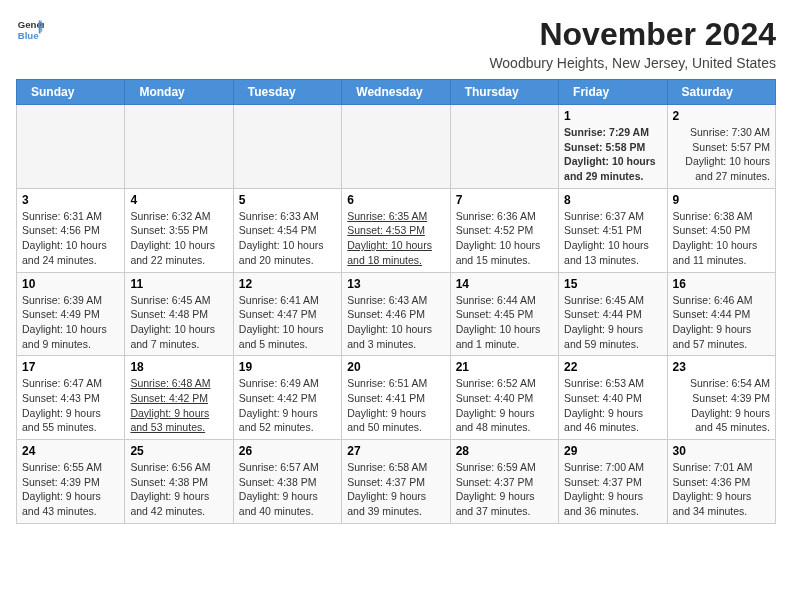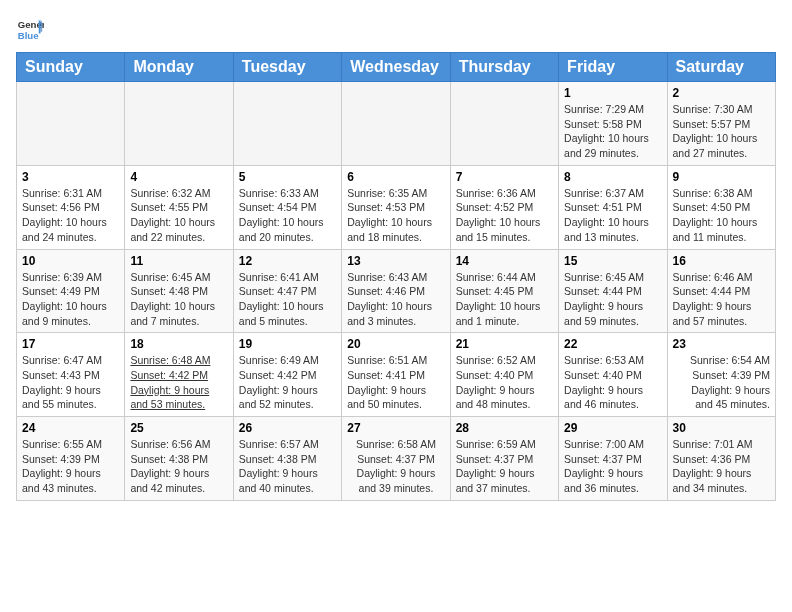--- a/index.html
+++ b/index.html
@@ -40,23 +40,23 @@
     }
     .calendar {
       width: 100%;
       border-collapse: collapse;
       margin-top: 8px;
       font-size: 11px;
     }
     .calendar thead th {
       background: #4a90d9;
       color: #fff;
-      font-size: 16px;
+      font-size: 12px;
       font-weight: bold;
-      padding: 5px 8px;
+      padding: 5px 14px;
       text-align: left;
       border: 1px solid #3a7bc8;
     }
     .calendar tbody td {
       border: 1px solid #ccc;
       vertical-align: top;
       padding: 4px 5px;
       width: calc(100% / 7);
       min-height: 80px;
       background: #fff;
@@ -87,20 +87,24 @@
 
 <div class="header-section">
   <div class="logo">
     <svg class="logo-icon" viewBox="0 0 32 32">
       <text x="2" y="14" font-size="11" font-weight="bold" fill="#333">General</text>
       <text x="2" y="26" font-size="11" font-weight="bold" fill="#4a90d9">Blue</text>
       <polygon points="26,4 32,12 28,8 28,20 26,20" fill="#4a90d9"></polygon>
       <polygon points="28,4 32,10 30,7 30,18 28,18" fill="#2a6ab9" opacity="0.6"></polygon>
     </svg>
   </div>
+  <div class="title-section">
+    <div class="main-title">November 2024</div>
+    <div class="subtitle">Woodbury Heights, New Jersey, United States</div>
+  </div>
 </div>
 
 <table class="calendar">
   <thead>
     <tr>
     <th>Sunday</th>
         <th>Monday</th>
         <th>Tuesday</th>
         <th>Wednesday</th>
         <th>Thursday</th>
@@ -110,53 +114,53 @@
   </thead>
   <tbody id="calendar-body">
   <tr>
         <td class="empty-cell"></td>
         <td class="empty-cell"></td>
         <td class="empty-cell"></td>
         <td class="empty-cell"></td>
         <td class="empty-cell"></td>
         <td>
           <span class="day-number">1</span>
-          <div class="day-info" style="white-space: pre-line;">Sunrise: 7:29 AM
+          <div class="day-info" style="white-space: pre-line; font-weight: bold;">Sunrise: 7:29 AM
 Sunset: 5:58 PM
 Daylight: 10 hours and 29 minutes.</div>
         </td>
         <td>
           <span class="day-number">2</span>
-          <div class="day-info" style="white-space: pre-line;">Sunrise: 7:30 AM
+          <div class="day-info" style="white-space: pre-line; text-align: right;">Sunrise: 7:30 AM
 Sunset: 5:57 PM
 Daylight: 10 hours and 27 minutes.</div>
         </td>
       </tr>
       <tr>
         <td>
           <span class="day-number">3</span>
           <div class="day-info" style="white-space: pre-line;">Sunrise: 6:31 AM
 Sunset: 4:56 PM
 Daylight: 10 hours and 24 minutes.</div>
         </td>
         <td>
           <span class="day-number">4</span>
           <div class="day-info" style="white-space: pre-line;">Sunrise: 6:32 AM
-Sunset: 4:55 PM
+Sunset: 3:55 PM
 Daylight: 10 hours and 22 minutes.</div>
         </td>
         <td>
           <span class="day-number">5</span>
           <div class="day-info" style="white-space: pre-line;">Sunrise: 6:33 AM
 Sunset: 4:54 PM
 Daylight: 10 hours and 20 minutes.</div>
         </td>
         <td>
           <span class="day-number">6</span>
-          <div class="day-info" style="white-space: pre-line;">Sunrise: 6:35 AM
+          <div class="day-info" style="white-space: pre-line; text-decoration: underline;">Sunrise: 6:35 AM
 Sunset: 4:53 PM
 Daylight: 10 hours and 18 minutes.</div>
         </td>
         <td>
           <span class="day-number">7</span>
           <div class="day-info" style="white-space: pre-line;">Sunrise: 6:36 AM
 Sunset: 4:52 PM
 Daylight: 10 hours and 15 minutes.</div>
         </td>
         <td>
@@ -274,21 +278,21 @@
 Daylight: 9 hours and 42 minutes.</div>
         </td>
         <td>
           <span class="day-number">26</span>
           <div class="day-info" style="white-space: pre-line;">Sunrise: 6:57 AM
 Sunset: 4:38 PM
 Daylight: 9 hours and 40 minutes.</div>
         </td>
         <td>
           <span class="day-number">27</span>
-          <div class="day-info" style="white-space: pre-line; text-align: center;">Sunrise: 6:58 AM
+          <div class="day-info" style="white-space: pre-line;">Sunrise: 6:58 AM
 Sunset: 4:37 PM
 Daylight: 9 hours and 39 minutes.</div>
         </td>
         <td>
           <span class="day-number">28</span>
           <div class="day-info" style="white-space: pre-line;">Sunrise: 6:59 AM
 Sunset: 4:37 PM
 Daylight: 9 hours and 37 minutes.</div>
         </td>
         <td>

